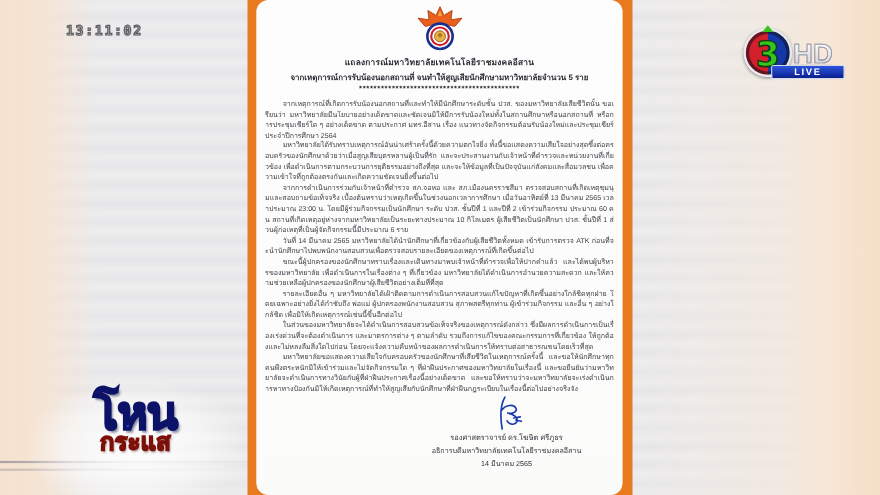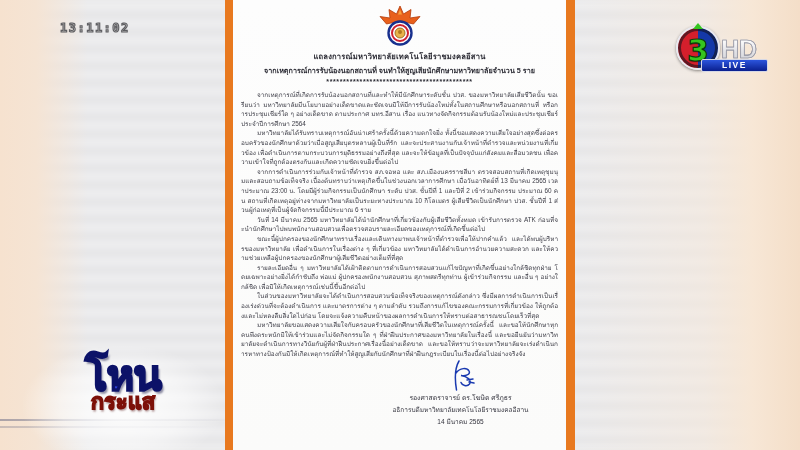--- a/index.html
+++ b/index.html
@@ -74,21 +74,21 @@
   }
 
   
   .doc-panel{
     position:absolute; left:225px; top:0; width:350px; height:450px;
     background:#e8791f;
   }
   .paper{
     position:absolute; left:8px; right:9px; top:0; bottom:0;
     background:linear-gradient(180deg,#fdfdfd 0%,#fbfbfa 100%);
-    padding:6px 8px 0 8px; overflow:hidden;
+    padding:6px 8px 0 8px; overflow:hidden;border-radius:11px;
   }
   .emblem-wrap{ text-align:center; height:40px; }
   .doc-title{
     text-align:center; font-size:7.6px; font-weight:bold; color:#2a2a33;
     margin-top:4px; letter-spacing:.2px;
   }
   .doc-subtitle{
     text-align:center; font-size:7.2px; font-weight:bold; color:#2a2a33;
     margin-top:3px;
   }

